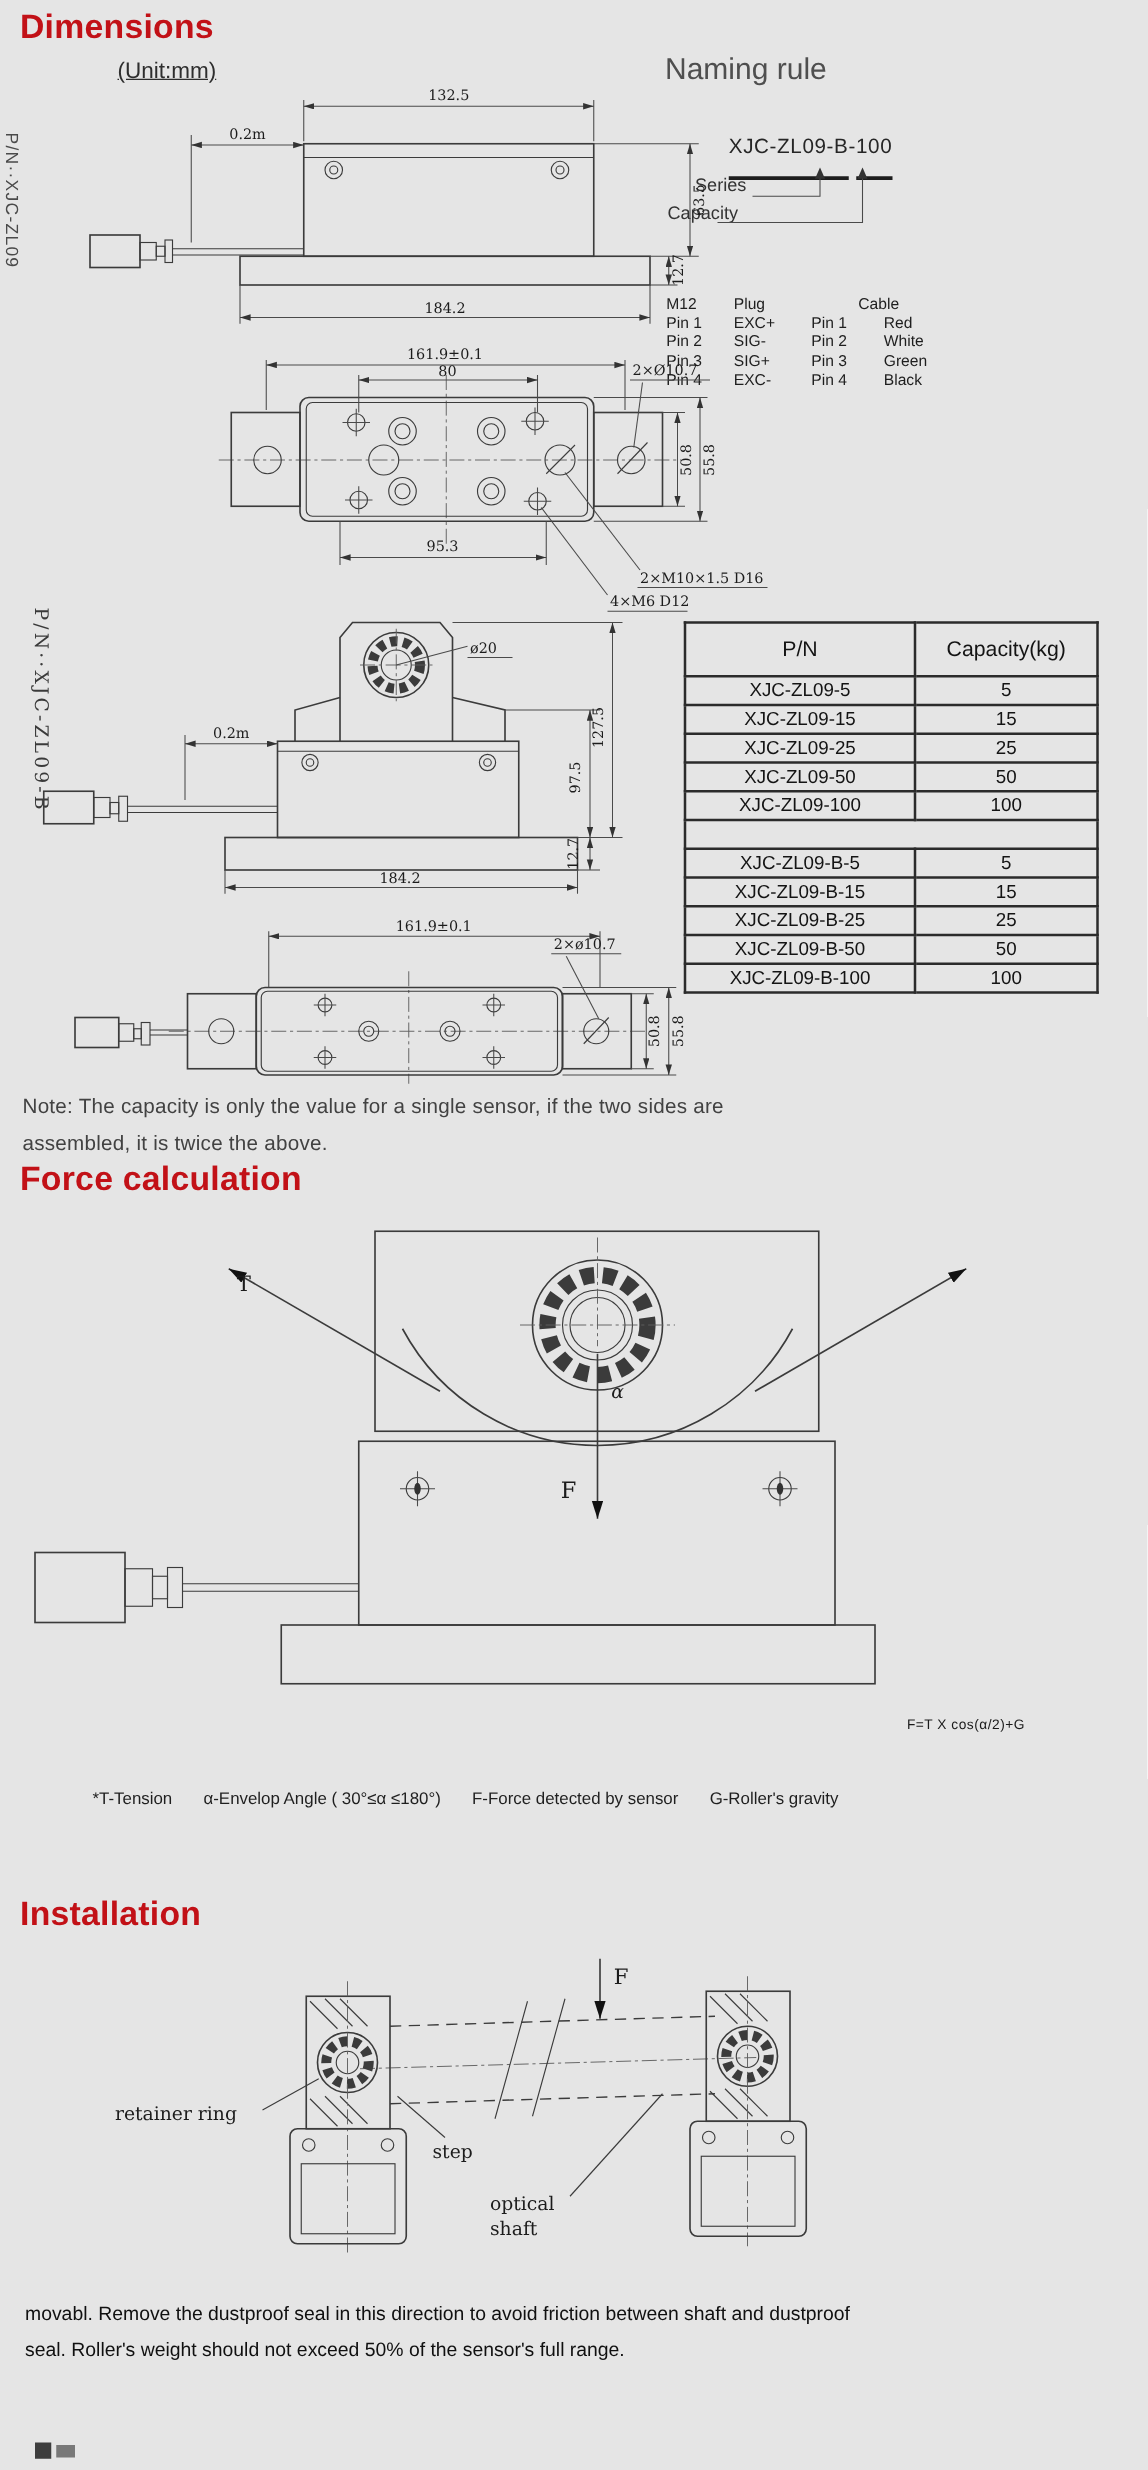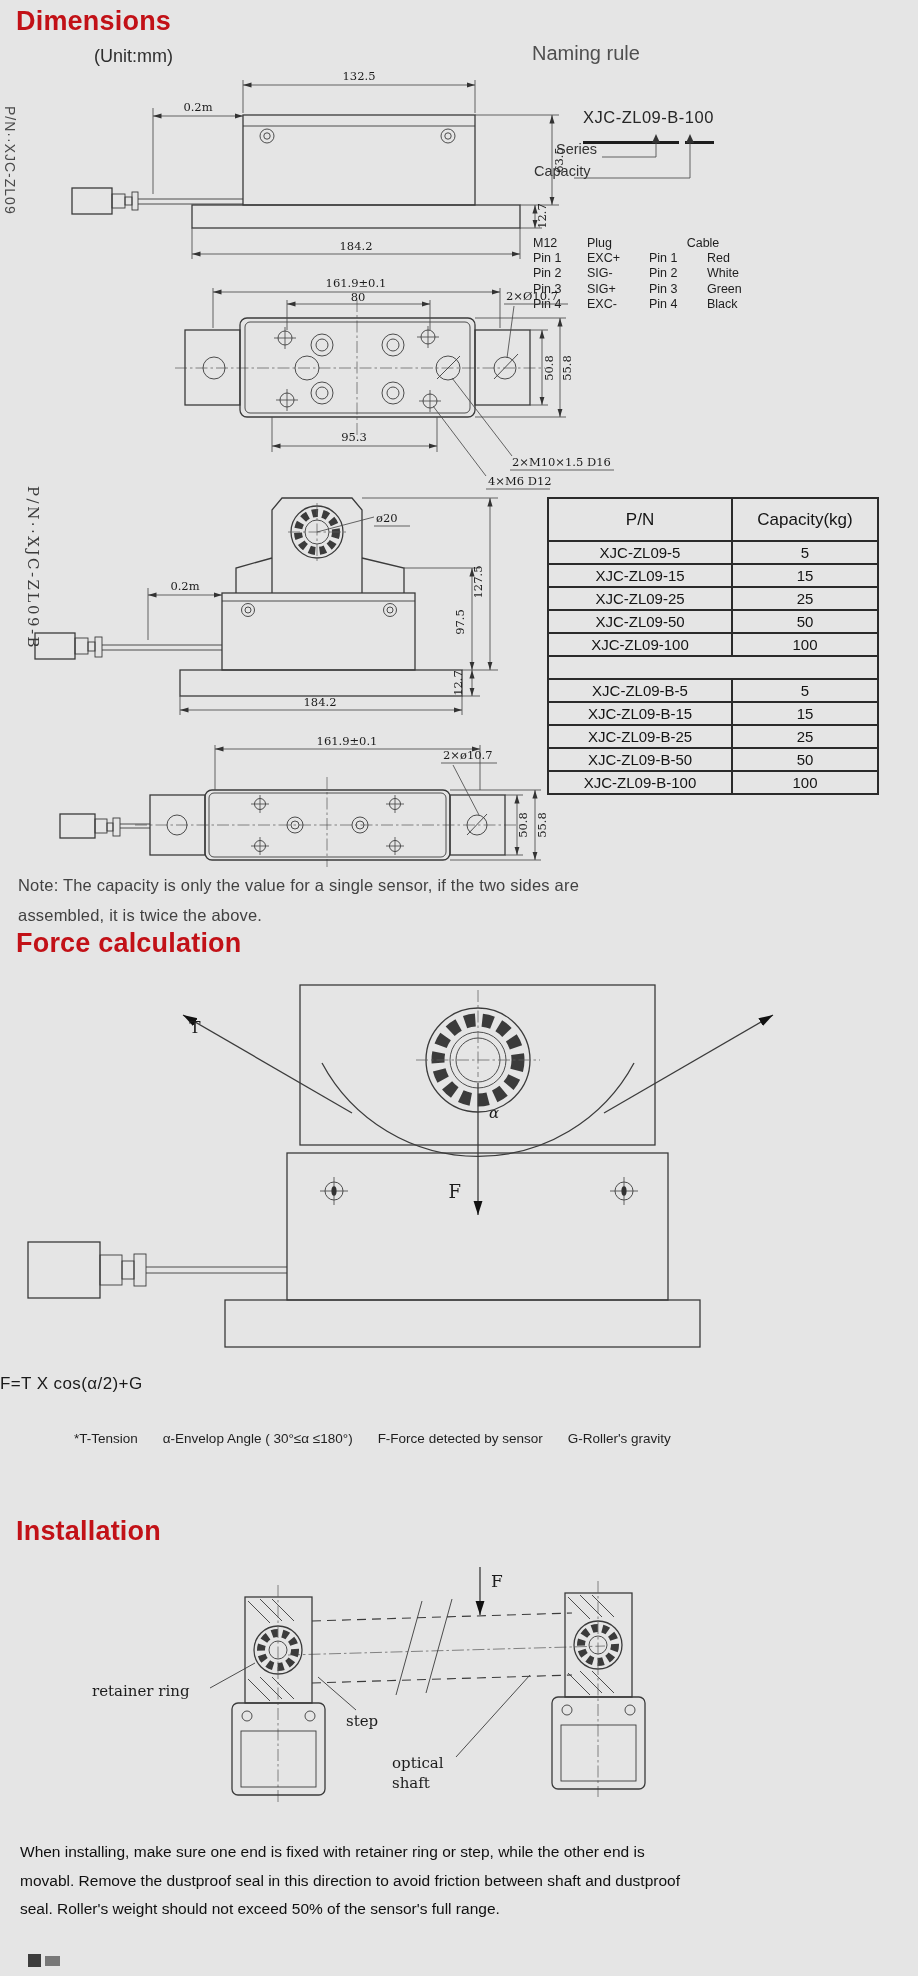--- a/index.html
+++ b/index.html
@@ -4,22 +4,22 @@
 <style>
   html,body{margin:0;padding:0;background:#ffffff;}
   .page{position:relative;width:918px;height:1976px;background:#e5e5e5;
         font-family:"Liberation Sans",sans-serif;overflow:hidden;}
 
   .sec-title{position:absolute;font-size:27px;font-weight:700;color:#c21117;letter-spacing:.2px;}
   #title-dimensions{left:16px;top:6px;}
   #title-force{left:16px;top:928px;}
   #title-install{left:16px;top:1516px;}
 
-  .unit-label{position:absolute;left:94px;top:46px;font-size:18px;color:#2e2e2e;}
-  .naming-title{position:absolute;left:532px;top:42px;font-size:20px;color:#4f4f4f;}
+  .unit-label{position:absolute;left:94px;top:46px;font-size:18px;color:#2e2e2e;text-decoration:underline;}
+  .naming-title{position:absolute;left:532px;top:42px;font-size:24px;color:#4f4f4f;}
 
   .vlabel{position:absolute;writing-mode:vertical-rl;color:#4a4a4a;font-size:14px;letter-spacing:1px;white-space:nowrap;}
   #pn-label-1{left:2px;top:106px;}
   .vlabel.serif{font-family:"DejaVu Serif",serif;font-size:15px;letter-spacing:2.5px;color:#3a3a3a;}
   #pn-label-2{left:24px;top:486px;}
 
   .naming-code{position:absolute;left:583px;top:108px;font-size:16.5px;color:#262626;letter-spacing:.5px;white-space:nowrap;}
   .naming-code .u{border-bottom:3px solid #1d1d1d;padding-bottom:15px;}
   .naming-sub{position:absolute;font-size:14.5px;color:#333;}
   #naming-series{left:556px;top:141px;}
@@ -34,22 +34,22 @@
              font-size:15px;color:#141414;table-layout:fixed;}
   .cap-table td{border:2px solid #2b2b2b;text-align:center;height:21px;padding:0;}
   .cap-table .hd td{height:41px;font-size:17px;}
   .cap-table .pnc{width:182px;}
   .cap-table .cpc{width:144px;}
   .cap-table .gaprow td{height:21px;}
 
   .note{position:absolute;left:18px;top:870px;font-size:16.5px;line-height:30px;
         color:#424242;letter-spacing:.2px;}
 
-  .formula{position:absolute;left:0;top:1374px;width:820px;text-align:left;
-           font-size:17px;color:#1a1a1a;letter-spacing:.4px;}
+  .formula{position:absolute;left:0;top:1374px;width:820px;text-align:right;
+           font-size:11px;color:#1a1a1a;letter-spacing:.4px;}
   .legend{position:absolute;left:74px;top:1431px;display:flex;gap:25px;
           font-size:13.5px;color:#1f1f1f;white-space:nowrap;}
 
   .para{position:absolute;left:20px;top:1838px;width:892px;font-size:15.5px;
         line-height:28.5px;color:#101010;}
 
   .artifact{position:absolute;background:#3d3d3d;}
   #artifact-1{left:28px;top:1954px;width:13px;height:13px;}
   #artifact-2{left:45px;top:1956px;width:15px;height:10px;background:#787878;}
 
@@ -539,21 +539,20 @@
     <path class="t" d="M150,133 L195,108"></path>
     <path class="t" d="M296,155 L258,122"></path>
     <path class="t" d="M396,202 L470,120"></path>
     <text class="cadlbl" x="32" y="141">retainer ring</text>
     <text class="cadlbl" x="286" y="171">step</text>
     <text class="cadlbl" x="332" y="213">optical</text>
     <text class="cadlbl" x="332" y="233">shaft</text>
   </svg>
 
   <div class="para">
-    <div>When installing, make sure one end is fixed with retainer ring or step, while the other end is</div>
     <div>movabl. Remove the dustproof seal in this direction to avoid friction between shaft and dustproof</div>
     <div>seal. Roller's weight should not exceed 50% of the sensor's full range.</div>
   </div>
 
   <div class="artifact" id="artifact-1"></div>
   <div class="artifact" id="artifact-2"></div>
 
 </div>
 
 </body></html>

